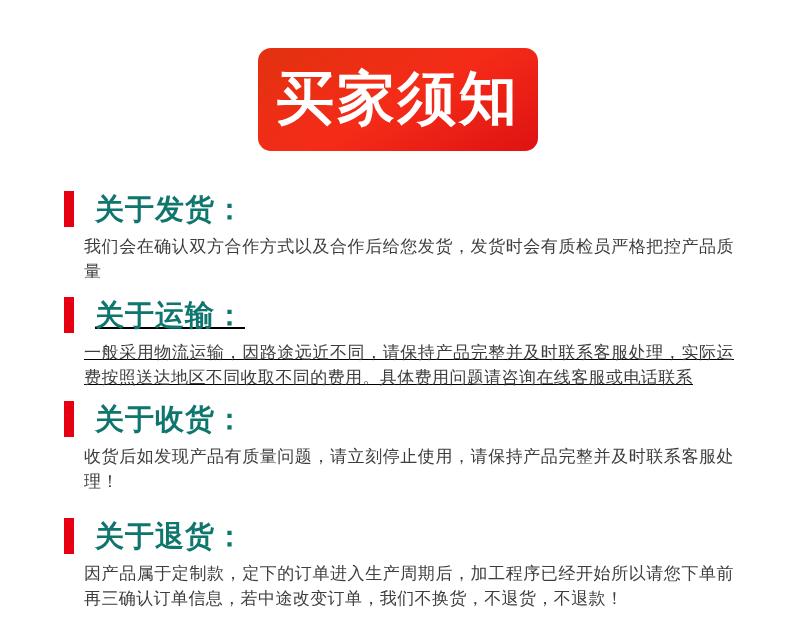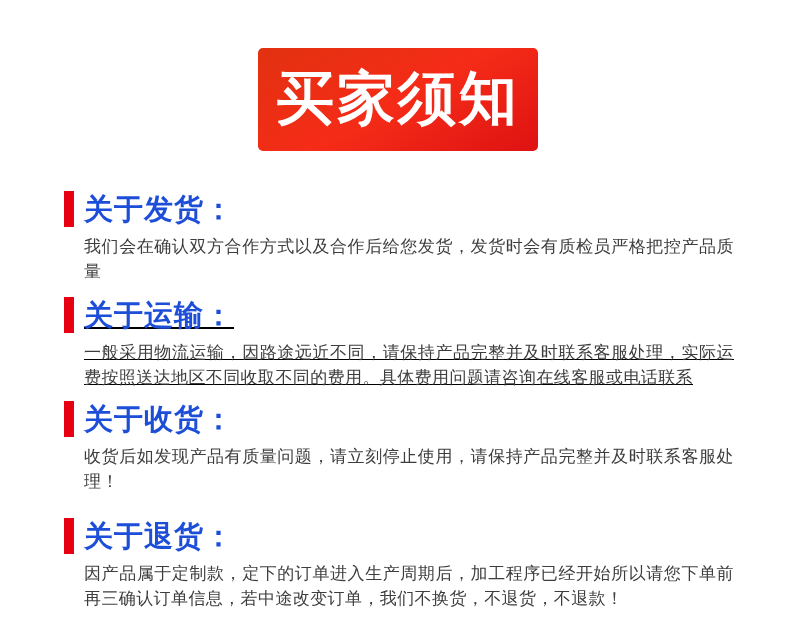--- a/index.html
+++ b/index.html
@@ -14,21 +14,21 @@
     height: 639px;
     background: #ffffff;
     overflow: hidden;
   }
   .banner {
     position: absolute;
     left: 258px;
     top: 48px;
     width: 280px;
     height: 103px;
-    border-radius: 5px;
+    border-radius: 13px;
     background: linear-gradient(150deg, #e23210 0%, #f52b18 52%, #de1212 100%);
     display: flex;
     align-items: center;
     justify-content: center;
   }
   .banner-title {
     color: #ffffff;
     font-size: 58px;
     font-weight: 700;
     letter-spacing: 3px;
@@ -49,24 +49,24 @@
     align-items: center;
     height: 38px;
   }
   .accent-bar {
     width: 10px;
     height: 36px;
     background: #e60012;
     flex: 0 0 auto;
   }
   .heading-text {
-    margin-left: 10px;
+    margin-left: 21px;
     font-size: 29px;
     font-weight: 700;
-    color: #1d4ed8;
+    color: #0f766e;
     letter-spacing: 1px;
     line-height: 38px;
     white-space: nowrap;
   }
   .body-text {
     margin: 6px 16px 0 20px;
     width: 650px;
     font-size: 17px;
     line-height: 25px;
     color: #3d3d3d;

